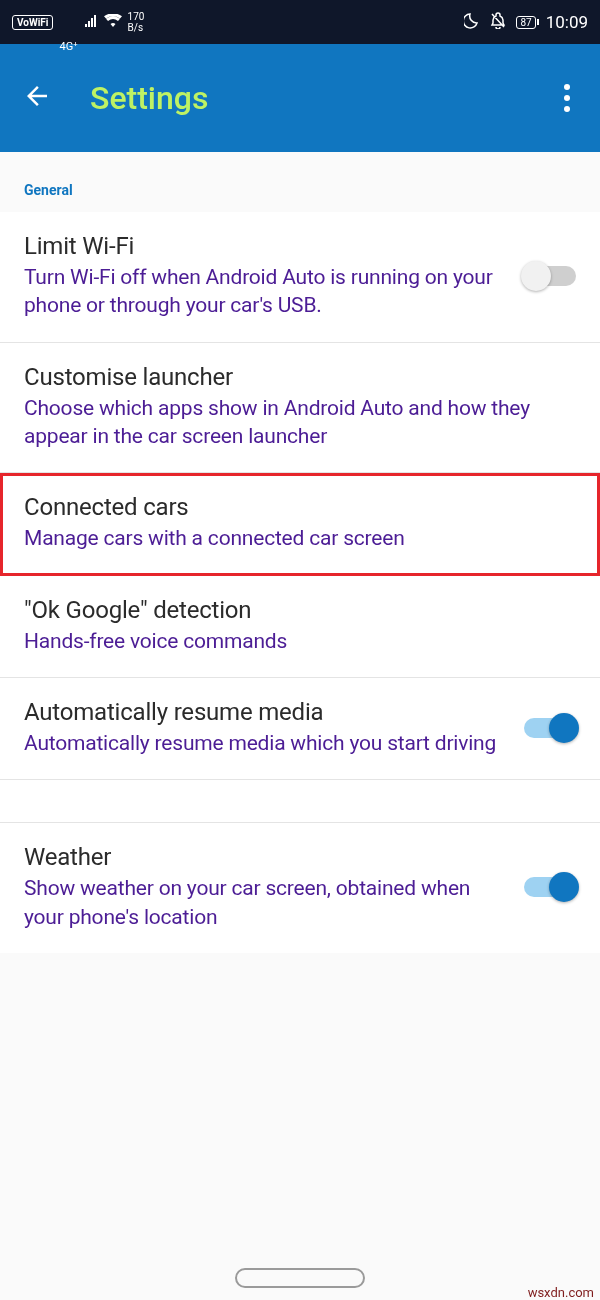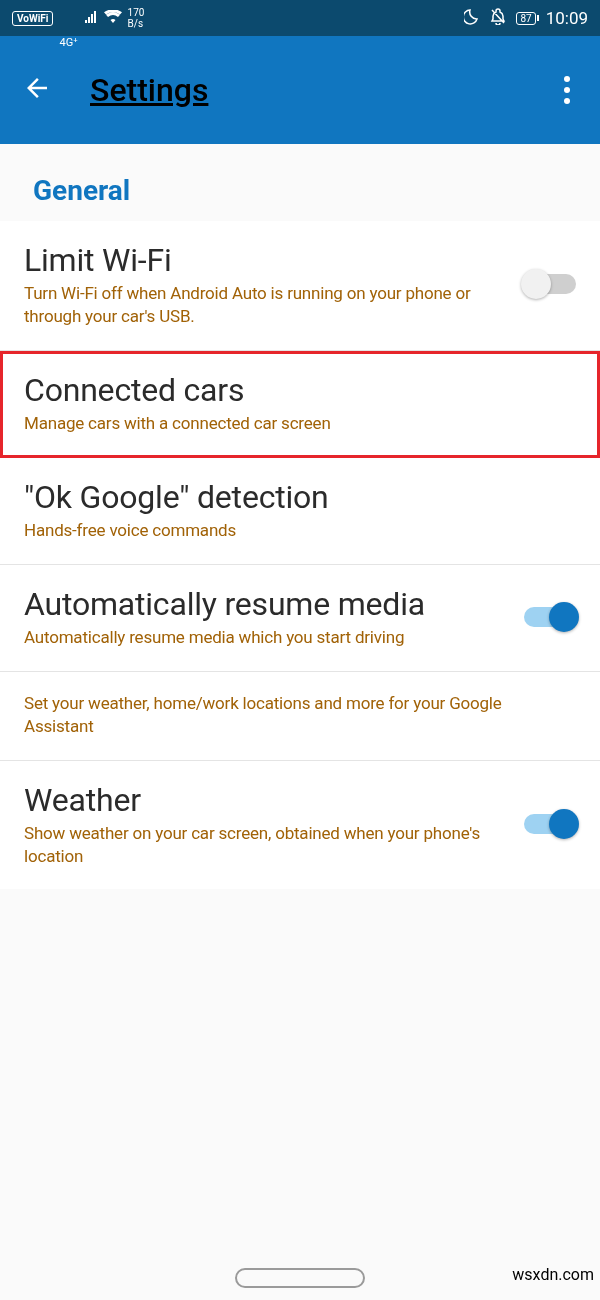--- a/index.html
+++ b/index.html
@@ -5,22 +5,22 @@
     * { margin: 0; padding: 0; box-sizing: border-box; }
     body {
       width: 600px;
       height: 1300px;
       font-family: Roboto, -apple-system, sans-serif;
       background: #fafafa;
       position: relative;
       overflow: hidden;
     }
     .status-bar {
-      height: 36px;
-      background: #0c4a6e;
+      height: 44px;
+      background: #0f172a;
       display: flex;
       align-items: center;
       justify-content: space-between;
       padding: 0 12px;
       color: #fff;
       font-size: 14px;
     }
     .status-left { display: flex; align-items: center; gap: 6px; }
     .status-right { display: flex; align-items: center; gap: 10px; }
     .vowifi {
@@ -46,63 +46,62 @@
       width: 2px;
       height: 50%;
       background: #fff;
     }
     .app-bar {
       height: 108px;
       background: #1076c0;
       display: flex;
       align-items: center;
       padding: 0 22px;
-      color: #000000;
-      text-decoration: underline;
+      color: #bef264;
     }
     .back-icon { width: 30px; height: 30px; }
     .app-title {
       font-size: 32px;
       font-weight: 500;
       margin-left: 38px;
       flex: 1;
     }
     .more-dots {
       display: flex;
       flex-direction: column;
       gap: 5px;
       padding: 8px;
     }
     .more-dots span {
       width: 6px; height: 6px; border-radius: 50%; background: #fff;
     }
     .content { background: #fafafa; }
     .section-header {
-      padding: 30px 33px 14px;
-      font-size: 28px;
+      padding: 30px 24px 14px;
+      font-size: 14px;
       font-weight: 700;
       color: #1076c0;
     }
     .item {
       padding: 20px 24px 22px;
       border-bottom: 1px solid #e4e4e4;
       display: flex;
       align-items: center;
       background: #fff;
     }
     .item .text { flex: 1; padding-right: 14px; }
     .item .title {
-      font-size: 32px;
+      font-size: 24px;
       color: #2b2b2b;
       letter-spacing: -0.2px;
       margin-bottom: 3px;
     }
     .item .desc {
-      font-size: 17px;
-      color: #a16207;
+      font-size: 21px;
+      color: #4c1d95;
       line-height: 1.35;
       letter-spacing: -0.2px;
     }
     .switch {
       width: 52px;
       height: 20px;
       border-radius: 20px;
       position: relative;
       flex-shrink: 0;
     }
@@ -133,24 +132,24 @@
       bottom: 12px;
       left: 50%;
       transform: translateX(-50%);
       width: 130px;
       height: 20px;
       border: 2px solid #9a9a9a;
       border-radius: 14px;
     }
     .watermark {
       position: absolute;
-      bottom: 16px;
+      bottom: 0;
       right: 6px;
-      font-size: 16px;
-      color: #000000;
+      font-size: 13px;
+      color: #7f1d1d;
     }
   </style>
 </head>
 <body>
 
 <div class="status-bar">
   <div class="status-left">
     <span class="vowifi">VoWiFi</span>
     <span style="font-size:11px;margin-top:48px;">4G⁺</span>
     <span>
@@ -204,20 +203,26 @@
   <div class="item">
     <div class="text">
       <div class="title">Limit Wi-Fi</div>
       <div class="desc">Turn Wi-Fi off when Android Auto is running on your phone or through your car's USB.</div>
     </div>
     <div class="switch off">
         <div class="knob"></div>
       </div>
   </div>
 
+  <div class="item">
+    <div class="text">
+      <div class="title">Customise launcher</div>
+      <div class="desc">Choose which apps show in Android Auto and how they appear in the car screen launcher</div>
+    </div>
+  </div>
 
   <div class="item highlight">
     <div class="text">
       <div class="title">Connected cars</div>
       <div class="desc">Manage cars with a connected car screen</div>
     </div>
   </div>
 
   <div class="item">
     <div class="text">
@@ -231,21 +236,20 @@
       <div class="title">Automatically resume media</div>
       <div class="desc">Automatically resume media which you start driving</div>
     </div>
     <div class="switch on">
         <div class="knob"></div>
       </div>
   </div>
 
   <div class="item">
     <div class="text">
-      <div class="desc">Set your weather, home/work locations and more for your Google Assistant</div>
     </div>
   </div>
 
   <div class="item" style="border-bottom:none;">
     <div class="text">
       <div class="title">Weather</div>
       <div class="desc">Show weather on your car screen, obtained when your phone's location</div>
     </div>
     <div class="switch on">
         <div class="knob"></div>

